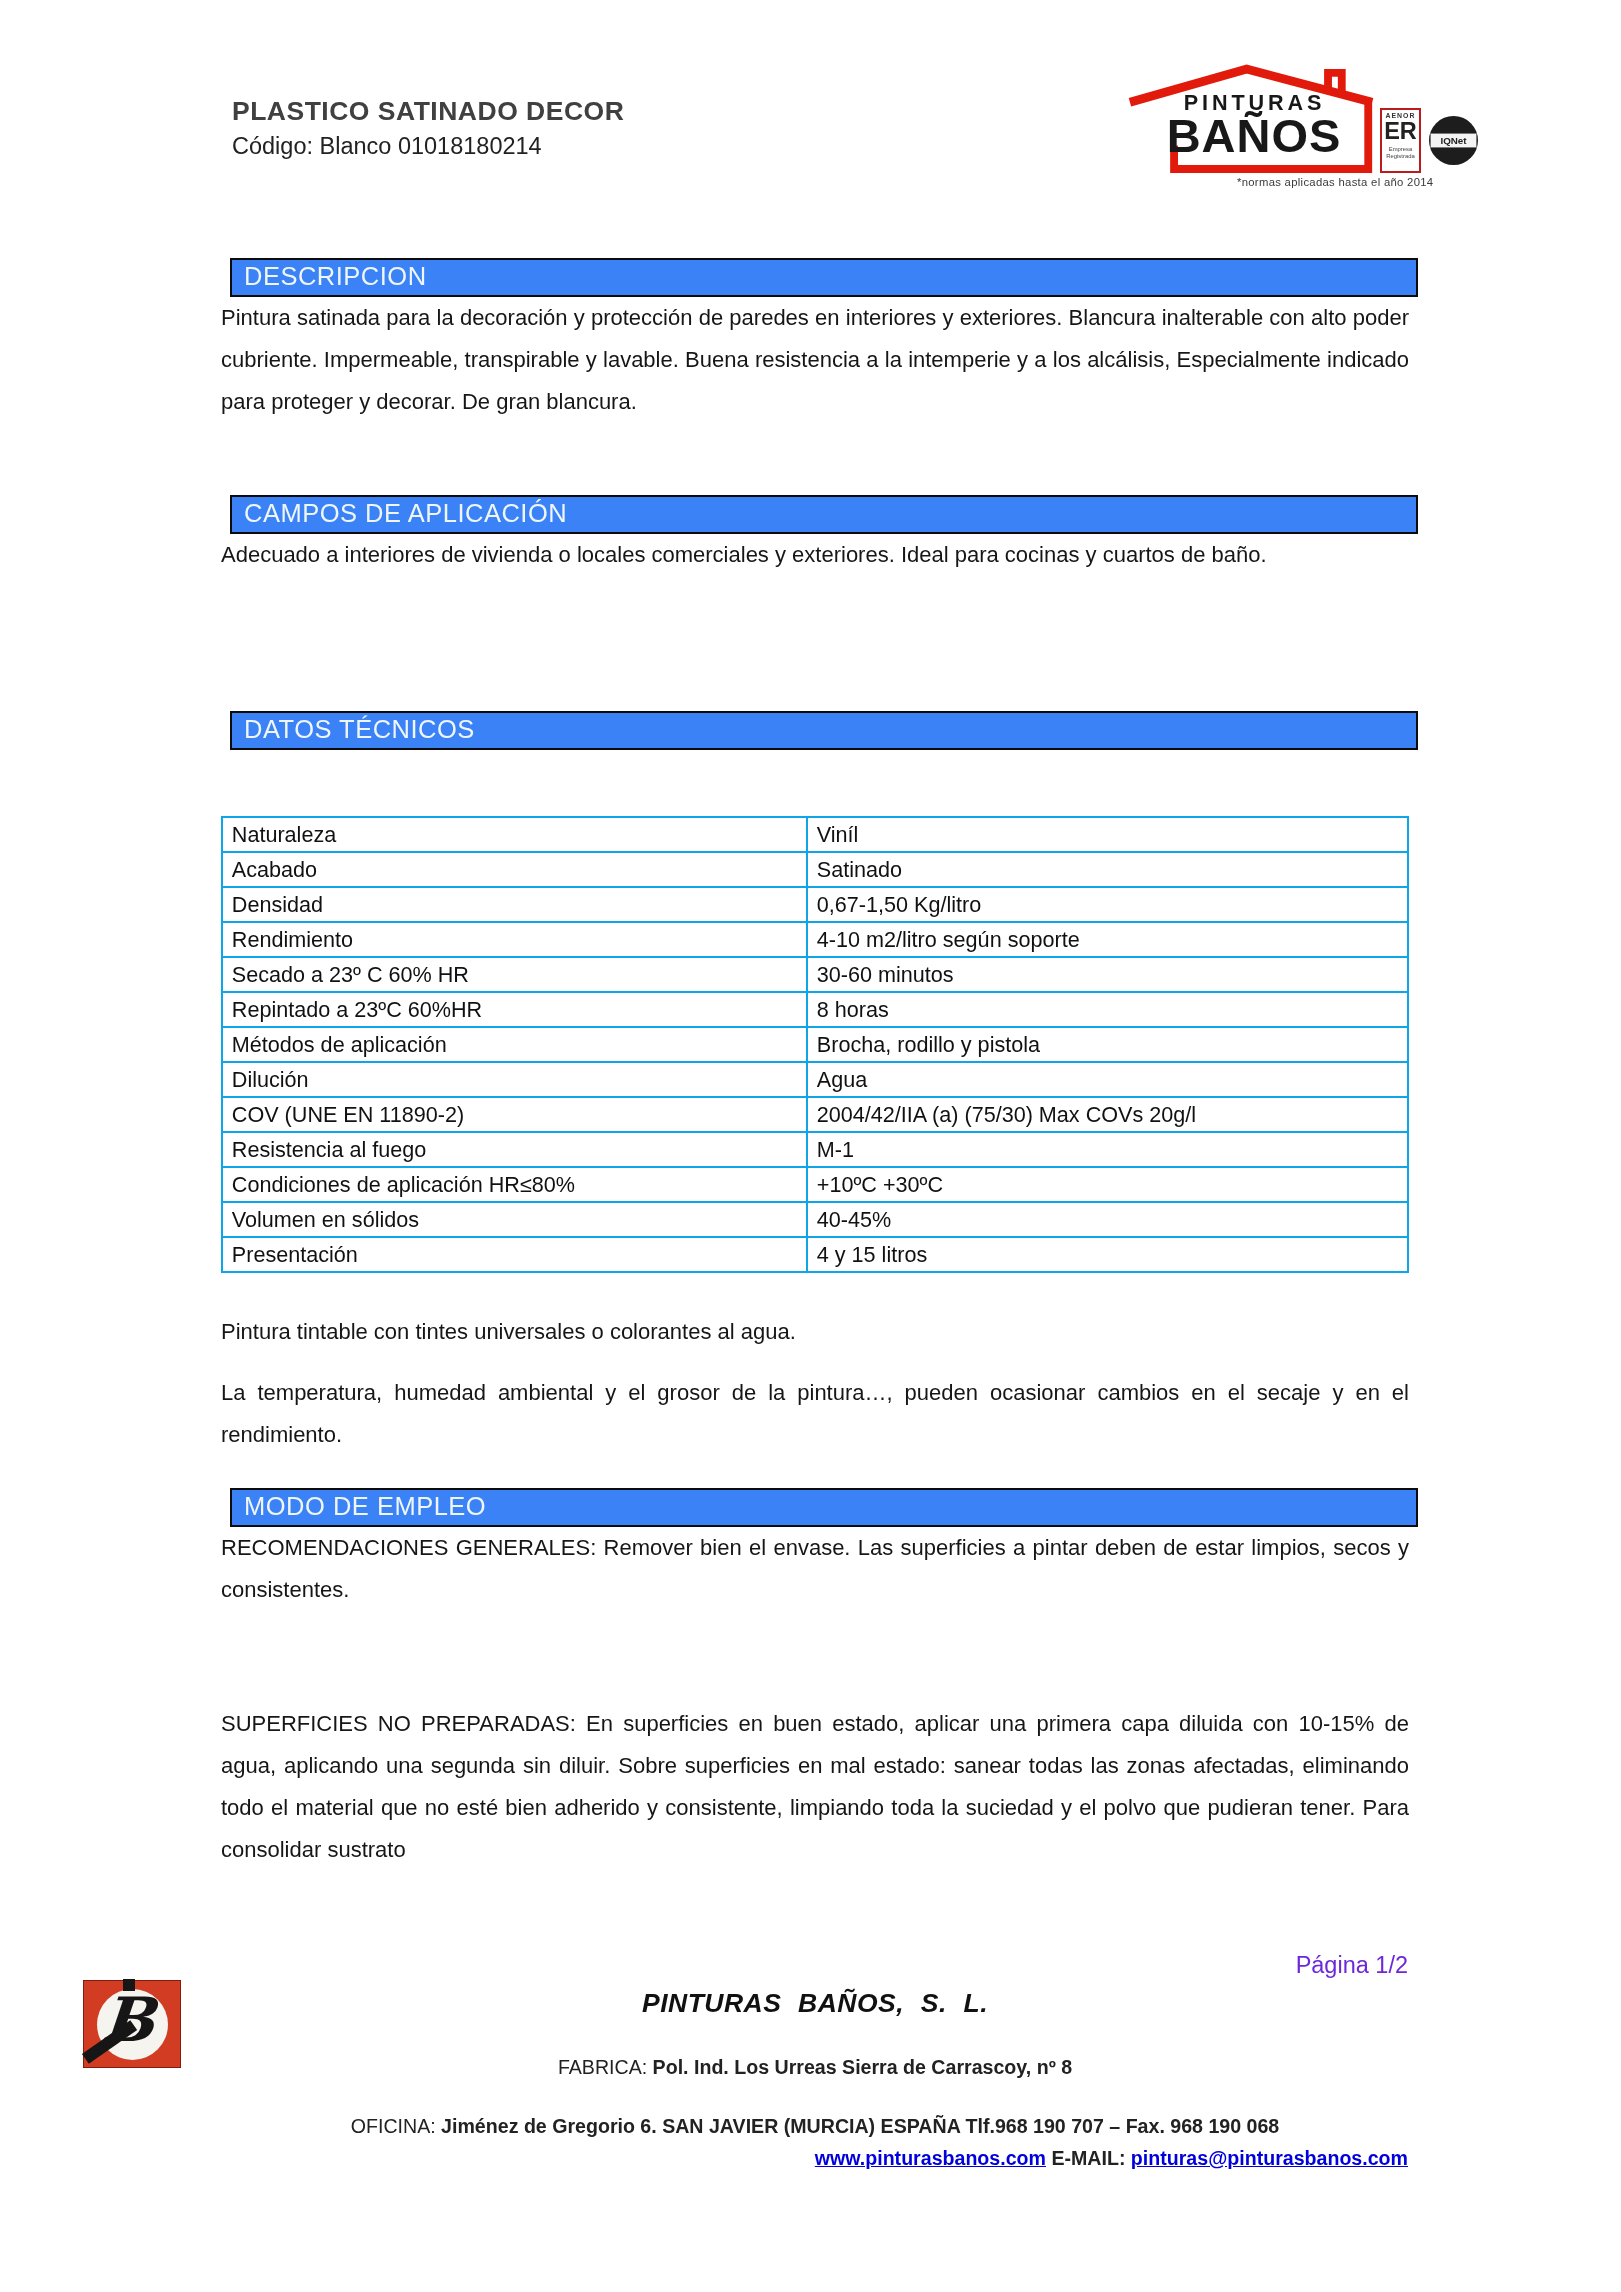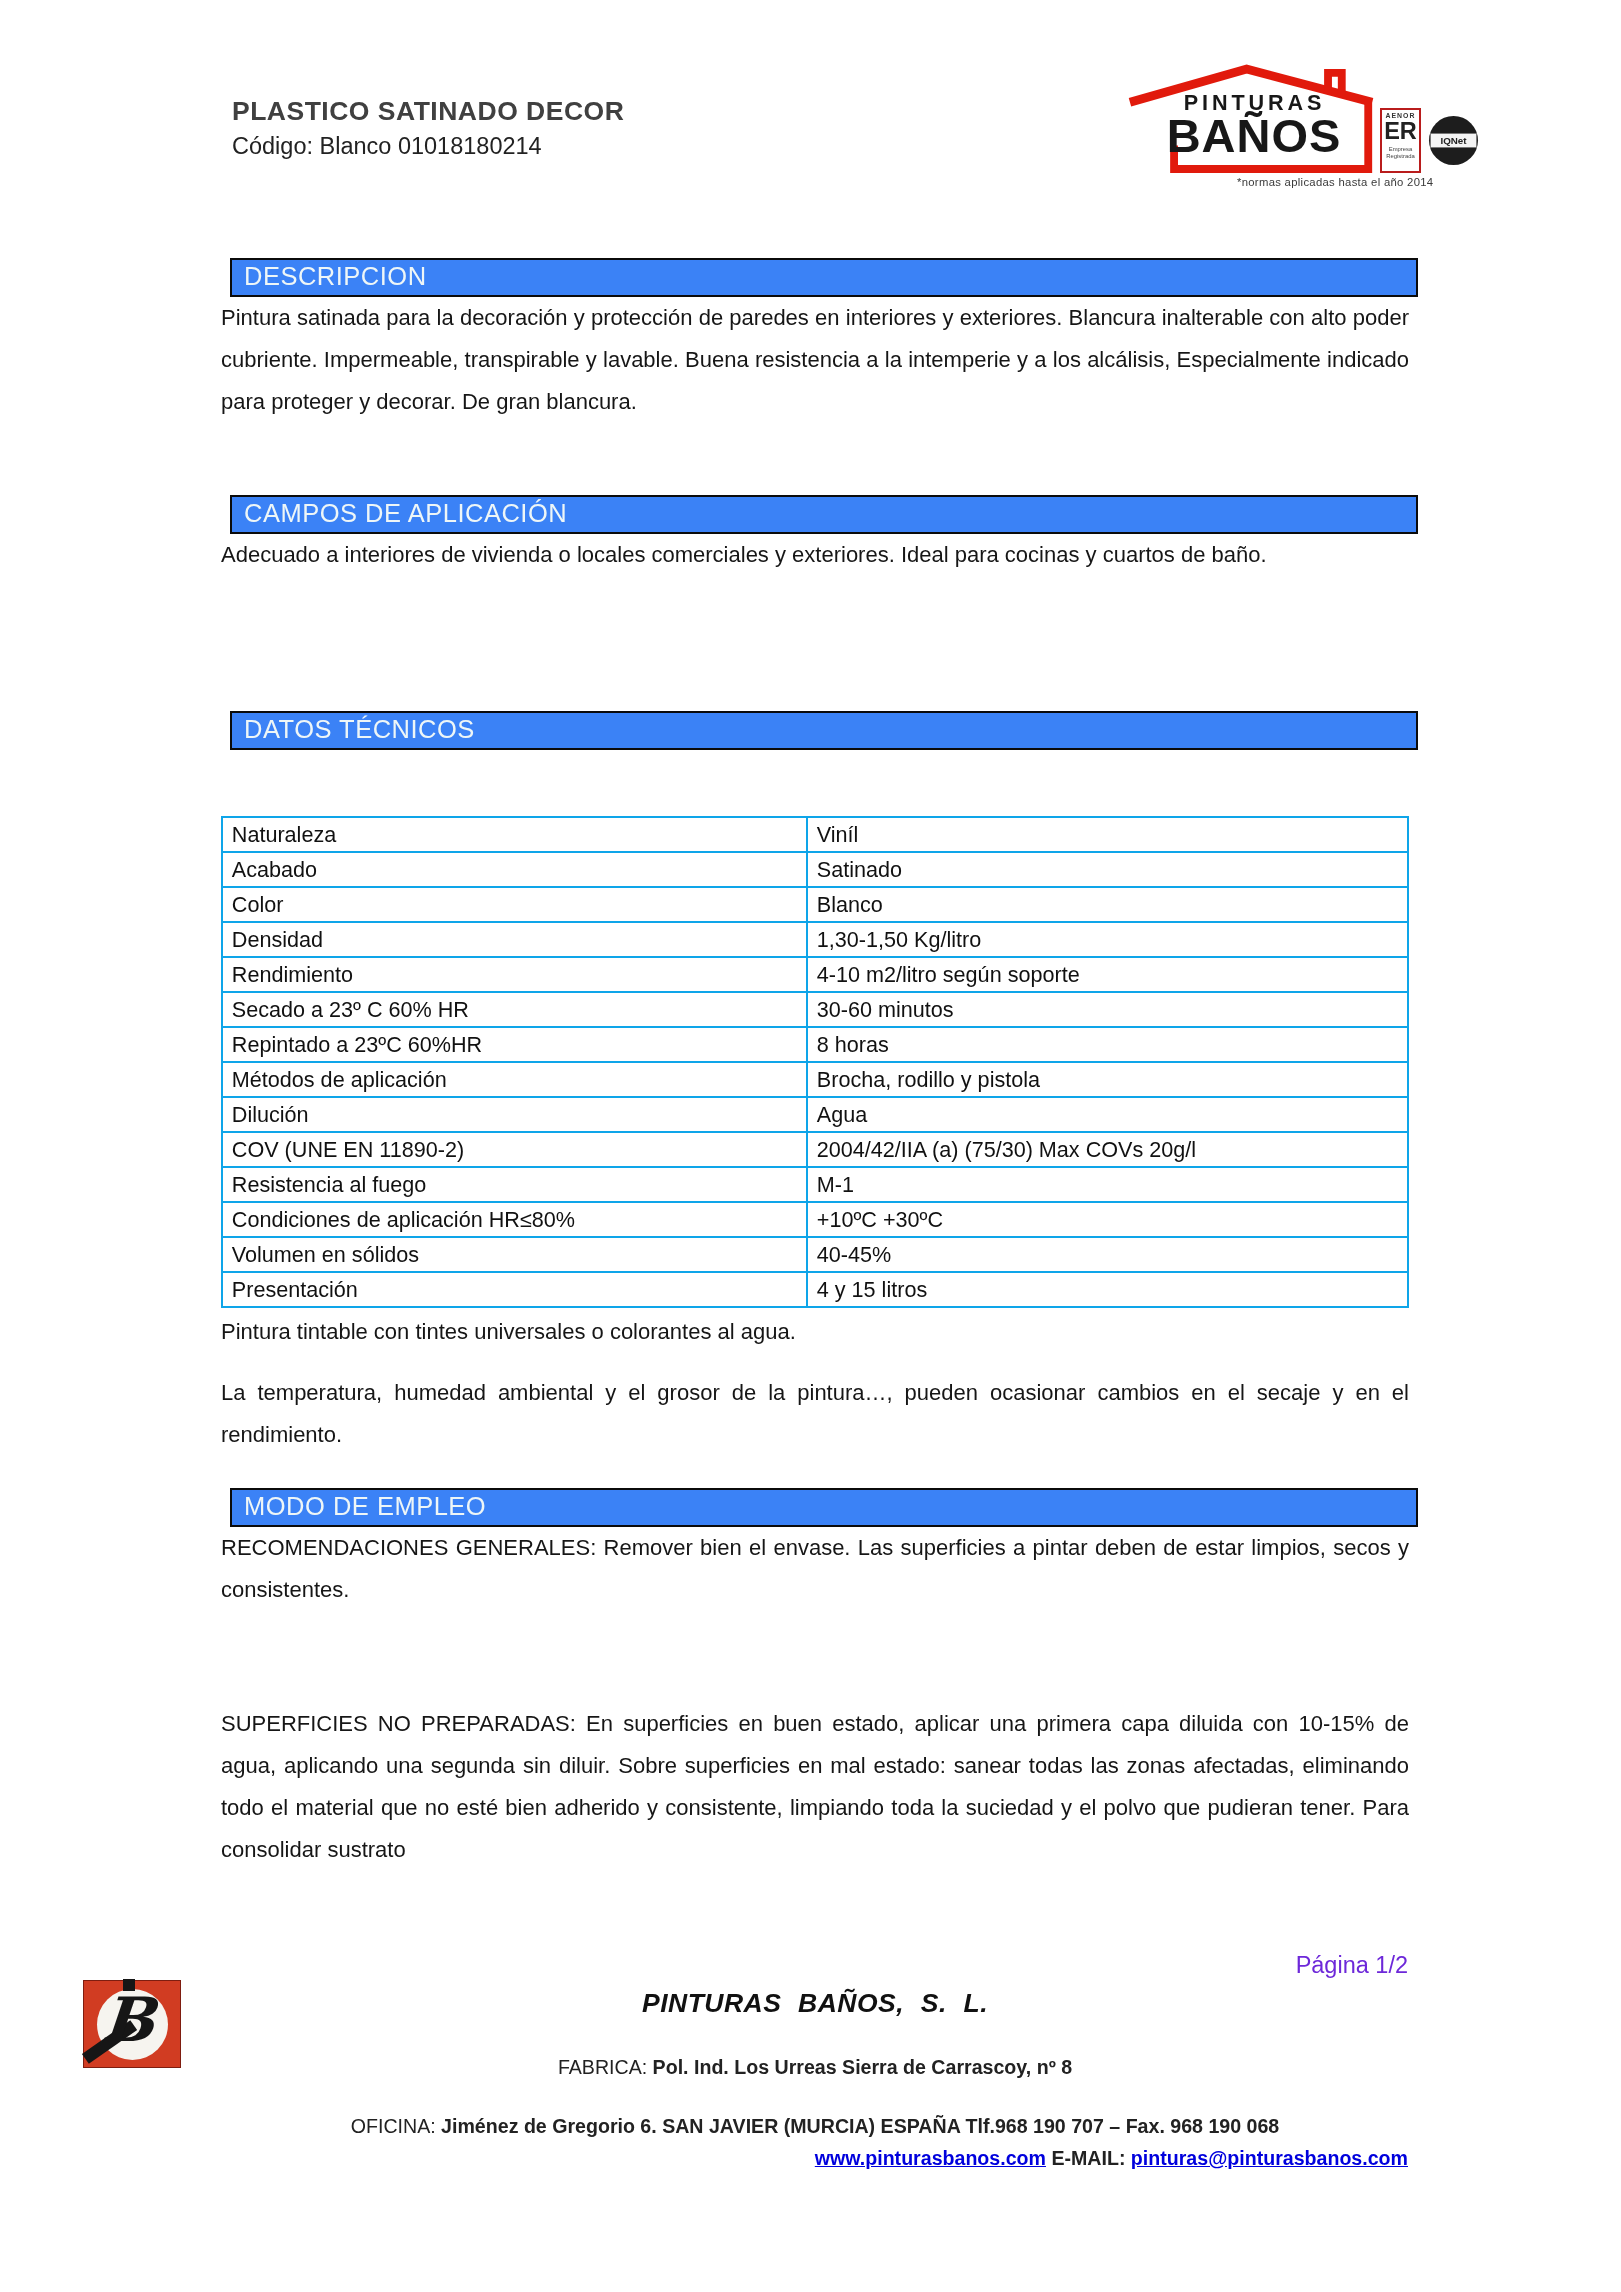--- a/index.html
+++ b/index.html
@@ -164,26 +164,22 @@
     <tbody>
       <tr>
           <td class="c0">Naturaleza</td>
           <td>Viníl</td>
         </tr>
       <tr>
           <td class="c0">Acabado</td>
           <td>Satinado</td>
         </tr>
       <tr>
-          <td class="c0">Color</td>
-          <td>Blanco</td>
-        </tr>
-      <tr>
           <td class="c0">Densidad</td>
-          <td>1,30-1,50 Kg/litro</td>
+          <td>0,67-1,50 Kg/litro</td>
         </tr>
       <tr>
           <td class="c0">Rendimiento</td>
           <td>4-10 m2/litro según soporte</td>
         </tr>
       <tr>
           <td class="c0">Secado a 23º C 60% HR</td>
           <td>30-60 minutos</td>
         </tr>
       <tr>

